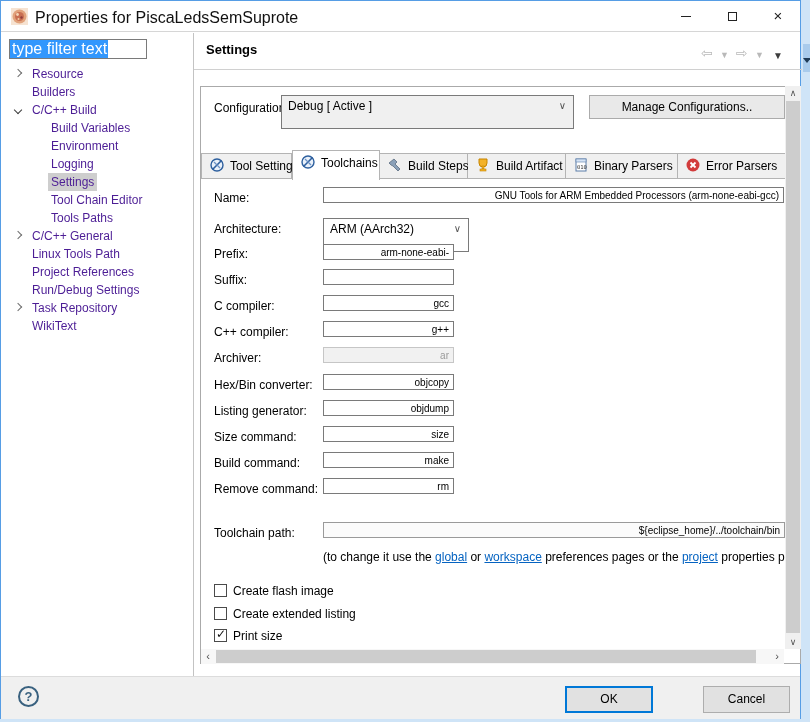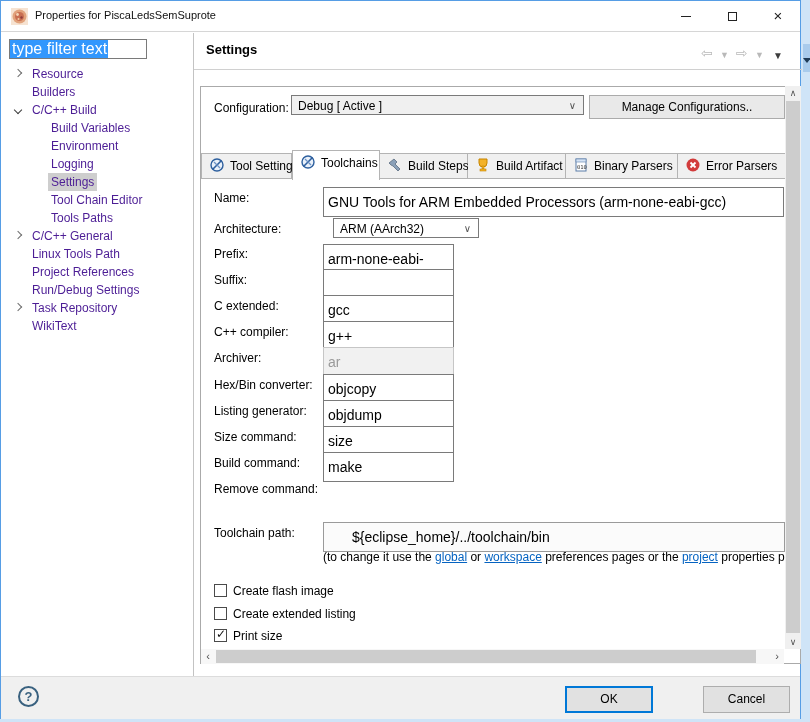--- a/index.html
+++ b/index.html
@@ -2,21 +2,21 @@
 <html><head>
 <meta charset="utf-8">
 <style>
   * { margin:0; padding:0; box-sizing:border-box; }
   html,body { width:810px; height:722px; }
   body { font-family:"Liberation Sans","DejaVu Sans",sans-serif; background:#cfe4f7; position:relative; overflow:hidden; }
   #window { position:absolute; left:0; top:0; width:801px; height:719px; background:#fff; border:1px solid #569de5; }
 
   
   .titlebar { position:absolute; left:0; top:0; width:100%; height:31px; background:#fff; border-bottom:1px solid #d6d6d6; }
-  .title-text { position:absolute; left:34px; top:8px; font-size:11px; color:#111; }
+  .title-text { position:absolute; left:34px; top:8px; font-size:16px; color:#111; }
   .app-icon { position:absolute; left:10px; top:7px; width:17px; height:17px; }
   .winbtn { position:absolute; top:0; width:46px; height:30px; text-align:center; line-height:30px; font-size:13px; color:#222; cursor:default; }
   .winbtn .sq { display:inline-block; width:9px; height:9px; border:1px solid #222; vertical-align:middle; }
   .winbtn .dash { display:inline-block; width:10px; border-top:1px solid #222; vertical-align:middle; }
 
   
   .filter-box { position:absolute; left:8px; top:38px; width:138px; height:20px; background:#fff; border:1px solid #7a7a7a; font-size:16px; line-height:18px; overflow:hidden; }
   .filter-box .sel { background:#3297fd; color:#fff; padding:1px 1px 2px 2px; }
   .tree { position:absolute; left:0; top:64px; width:192px; }
   .tree-row { position:absolute; left:0; height:18px; width:192px; font-size:12px; color:#4c1d95; line-height:18px; cursor:default; }
@@ -32,24 +32,24 @@
   .page-title { position:absolute; left:205px; top:41px; font-size:13px; font-weight:bold; color:#000; }
   .nav { position:absolute; top:44px; font-size:14px; color:#b9b9b9; }
   .nav.small { font-size:9px; top:49px; }
   .nav.dark { color:#3c3c3c; }
   .hsep { position:absolute; left:193px; top:68px; width:608px; height:1px; background:#d0d0d0; }
 
   
   .content-box { position:absolute; left:199px; top:85px; width:601px; height:578px; border:1px solid #aaaaaa; background:#fff; }
 
   .flabel { position:absolute; font-size:12px; color:#000; white-space:nowrap; }
-  .tinput { position:absolute; height:30px; border:1px solid #7a7a7a; background:#fff; font-family:"Liberation Sans","DejaVu Sans",sans-serif; font-size:14px; padding:0 4px; color:#000; }
+  .tinput { position:absolute; height:16px; border:1px solid #7a7a7a; background:#fff; font-family:"Liberation Sans","DejaVu Sans",sans-serif; font-size:10px; padding:0 4px; color:#000;text-align:right; }
   .tinput:disabled, .tinput.dis { background:#f1f1f1; color:#9a9a9a; border-color:#c6c6c6; }
   .tinput.ro { background:#fbfbfb; border-color:#9a9a9a; }
-  .combo { position:absolute; height:20px; border:1px solid #7a7a7a; background:#fff; font-size:12px; line-height:20px; padding:0 6px; color:#000; cursor:default;margin-left:10px; }
+  .combo { position:absolute; height:34px; border:1px solid #7a7a7a; background:#fff; font-size:12px; line-height:20px; padding:0 6px; color:#000; cursor:default; }
   .combo .cv { position:absolute; right:7px; top:0px; font-size:10px; color:#555; }
   .combo.gray { background:#f0f0f0; }
   .btn { position:absolute; background:#e9e9e9; border:1px solid #ababab; font-size:12px; color:#000; text-align:center; cursor:default; white-space:nowrap; overflow:hidden; }
 
   
   .tabbar { position:absolute; left:200px; top:149px; width:584px; height:30px; overflow:hidden; }
   .tab { position:absolute; top:3px; height:26px; background:#f0f0f0; border:1px solid #b4b4b4; border-left:none; font-size:12px; line-height:24px; color:#000; cursor:default; white-space:nowrap; }
   .tab:first-child { border-left:1px solid #b4b4b4; }
   .tab.active { top:0; height:30px; background:#fff; border-bottom:none; z-index:2; border-left:1px solid #b4b4b4; }
   .tab .ticon { display:inline-block; width:16px; height:16px; vertical-align:-3px; margin:0 5px 0 7px; }
@@ -227,21 +227,21 @@
     <span>ARM (AArch32)</span>
     <span class="cv">∨</span>
   </div>
 
   <span class="flabel" style="left:213px; top:246px;">Prefix:</span>
   <input class="tinput" style="left: 322px; top: 243px; width: 131px;" value="arm-none-eabi-">
 
   <span class="flabel" style="left:213px; top:272px;">Suffix:</span>
   <input class="tinput" style="left: 322px; top: 268px; width: 131px;" value="">
 
-  <span class="flabel" style="left:213px; top:298px;">C extended:</span>
+  <span class="flabel" style="left:213px; top:298px;">C compiler:</span>
   <input class="tinput" style="left: 322px; top: 294px; width: 131px;" value="gcc">
 
   <span class="flabel" style="left:213px; top:324px;">C++ compiler:</span>
   <input class="tinput" style="left: 322px; top: 320px; width: 131px;" value="g++">
 
   <span class="flabel" style="left:213px; top:350px;">Archiver:</span>
   <input class="tinput dis" style="left: 322px; top: 346px; width: 131px;" disabled="" value="ar">
 
   <span class="flabel" style="left:213px; top:377px;">Hex/Bin converter:</span>
   <input class="tinput" style="left: 322px; top: 373px; width: 131px;" value="objcopy">
@@ -249,20 +249,21 @@
   <span class="flabel" style="left:213px; top:403px;">Listing generator:</span>
   <input class="tinput" style="left: 322px; top: 399px; width: 131px;" value="objdump">
 
   <span class="flabel" style="left:213px; top:429px;">Size command:</span>
   <input class="tinput" style="left: 322px; top: 425px; width: 131px;" value="size">
 
   <span class="flabel" style="left:213px; top:455px;">Build command:</span>
   <input class="tinput" style="left: 322px; top: 451px; width: 131px;" value="make">
 
   <span class="flabel" style="left:213px; top:481px;">Remove command:</span>
+  <input class="tinput" style="left: 322px; top: 477px; width: 131px;" value="rm">
 
   <span class="flabel" style="left:213px; top:525px;">Toolchain path:</span>
   <input class="tinput ro" style="left: 322px; top: 521px; width: 462px; padding-left: 28px;" readonly="" value="${eclipse_home}/../toolchain/bin">
 
   <div class="note">
     <span>(to change it use the </span><span class="link">global</span><span> or </span><span class="link">workspace</span><span> preferences pages or the </span><span class="link">project</span><span> properties pa</span>
   </div>
 
   <div class="cbrow" style="top:583px;">
     <span class="cbbox"></span><span>Create flash image</span>

